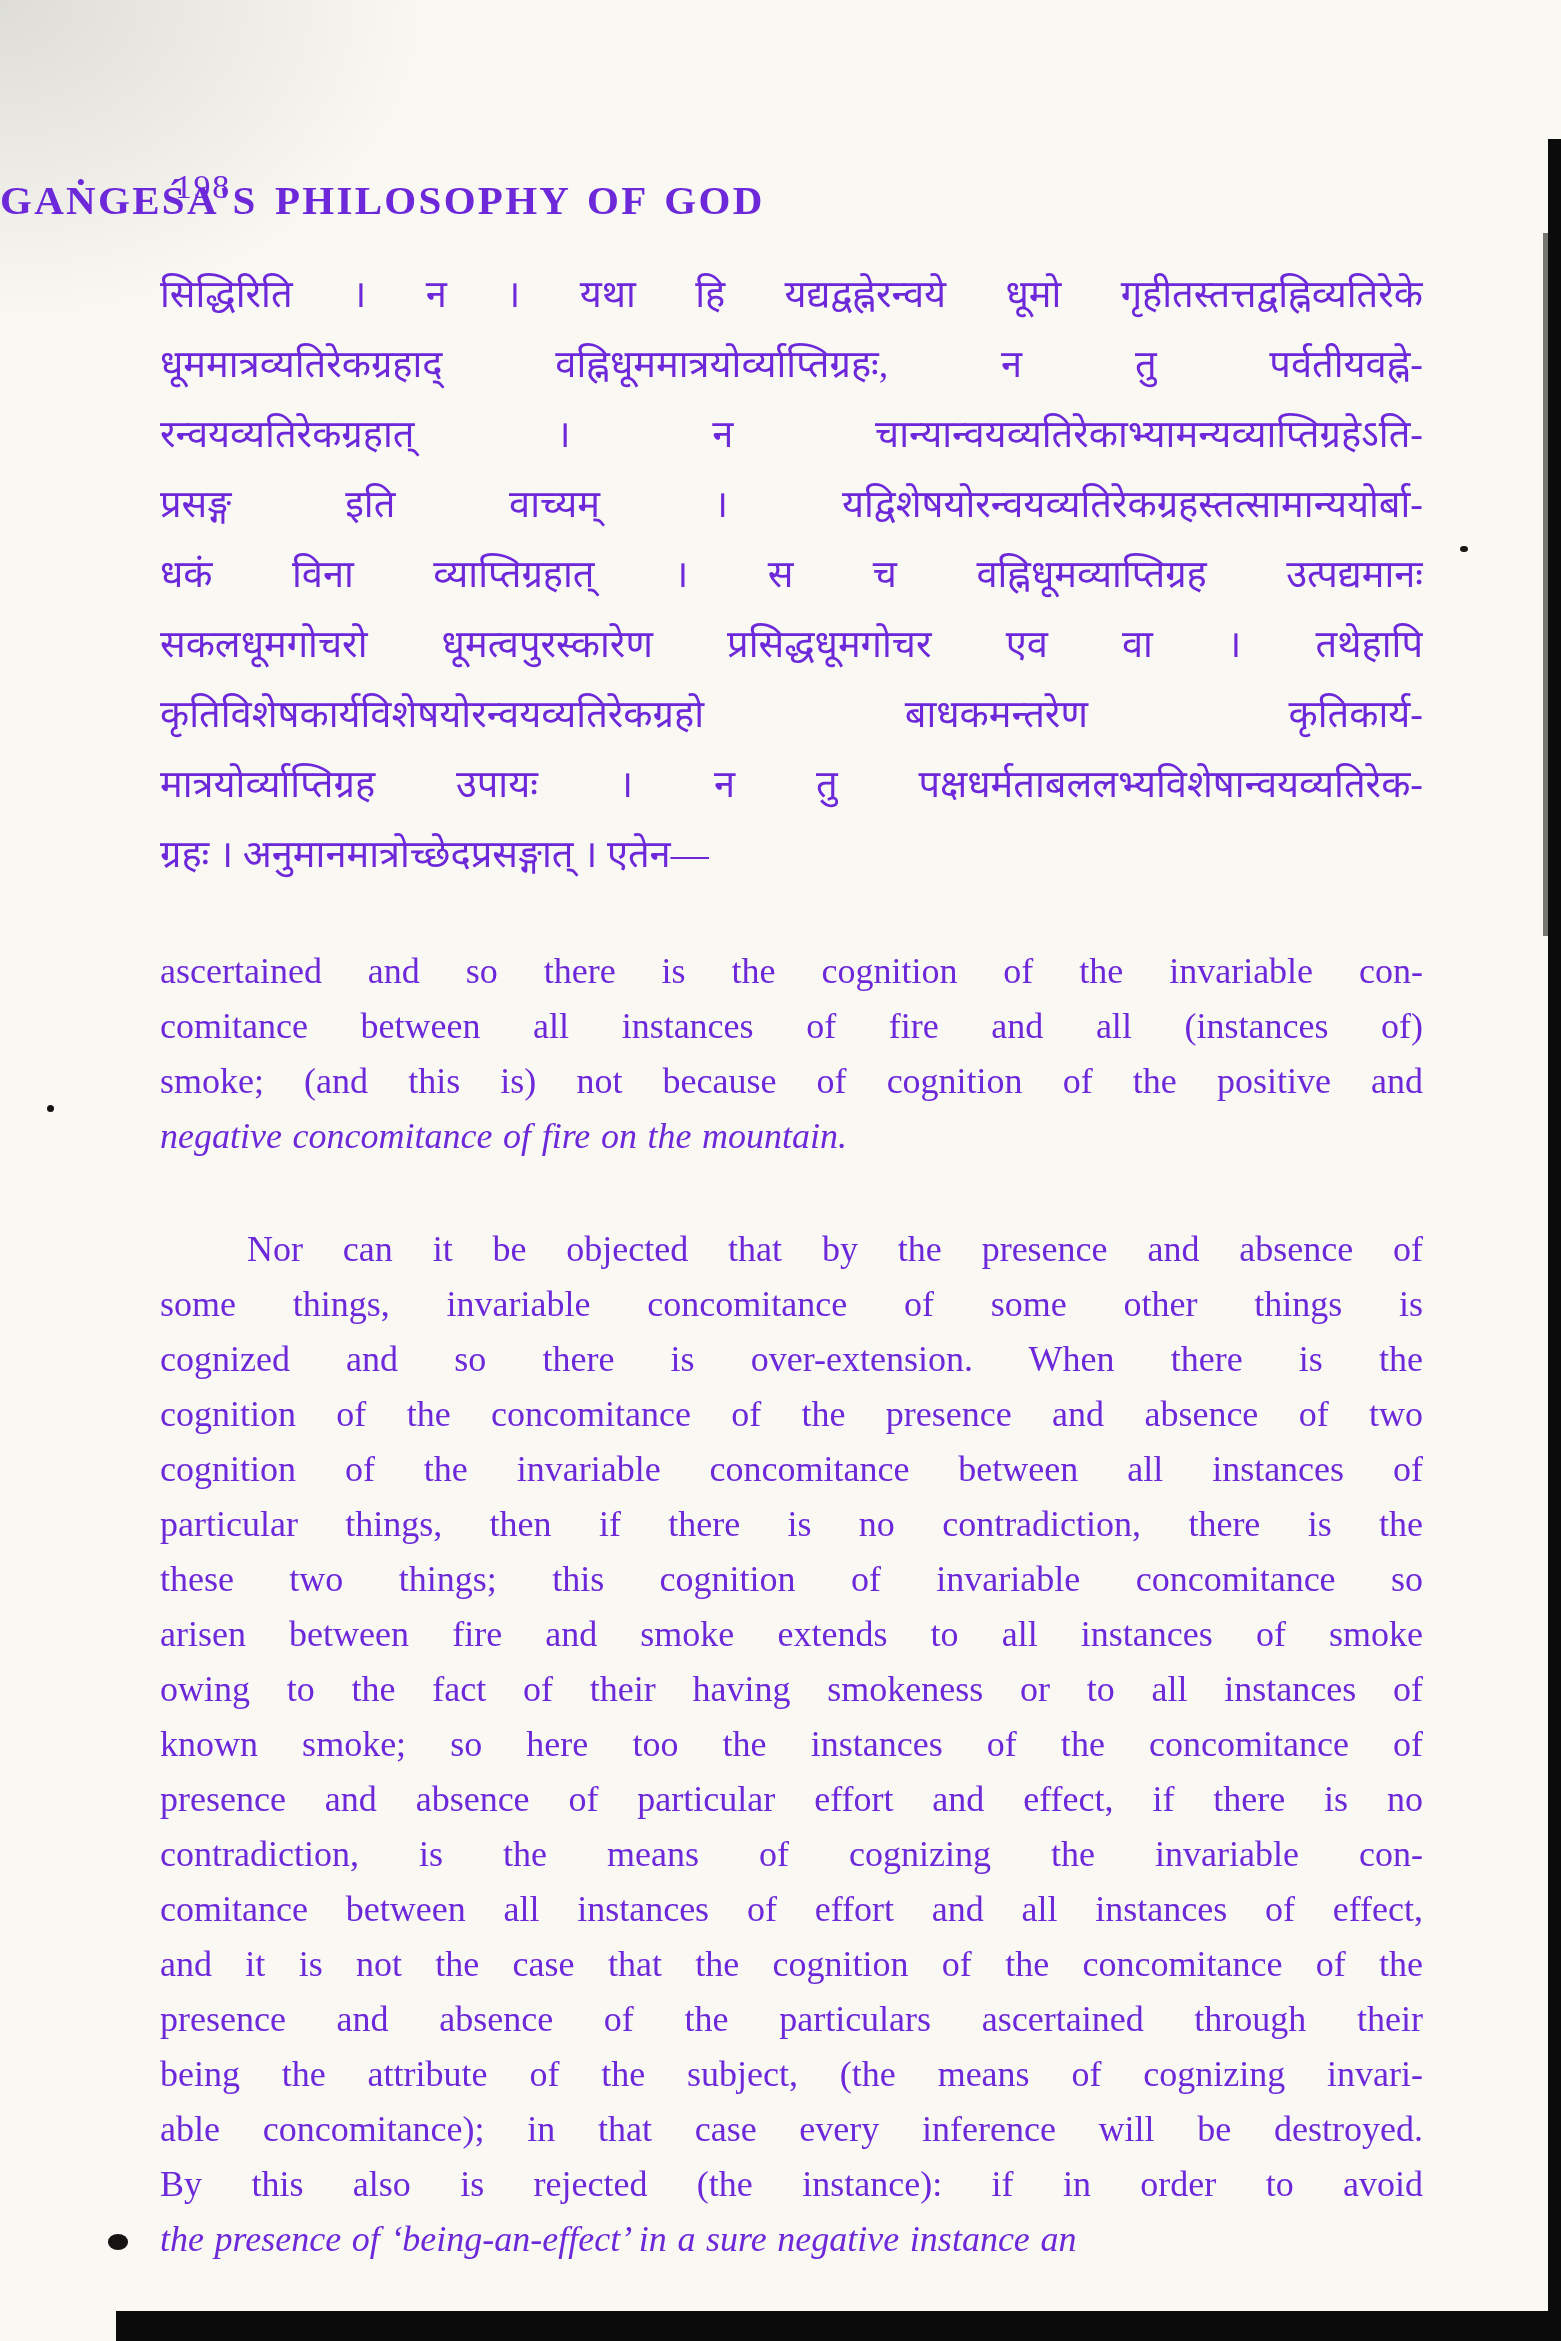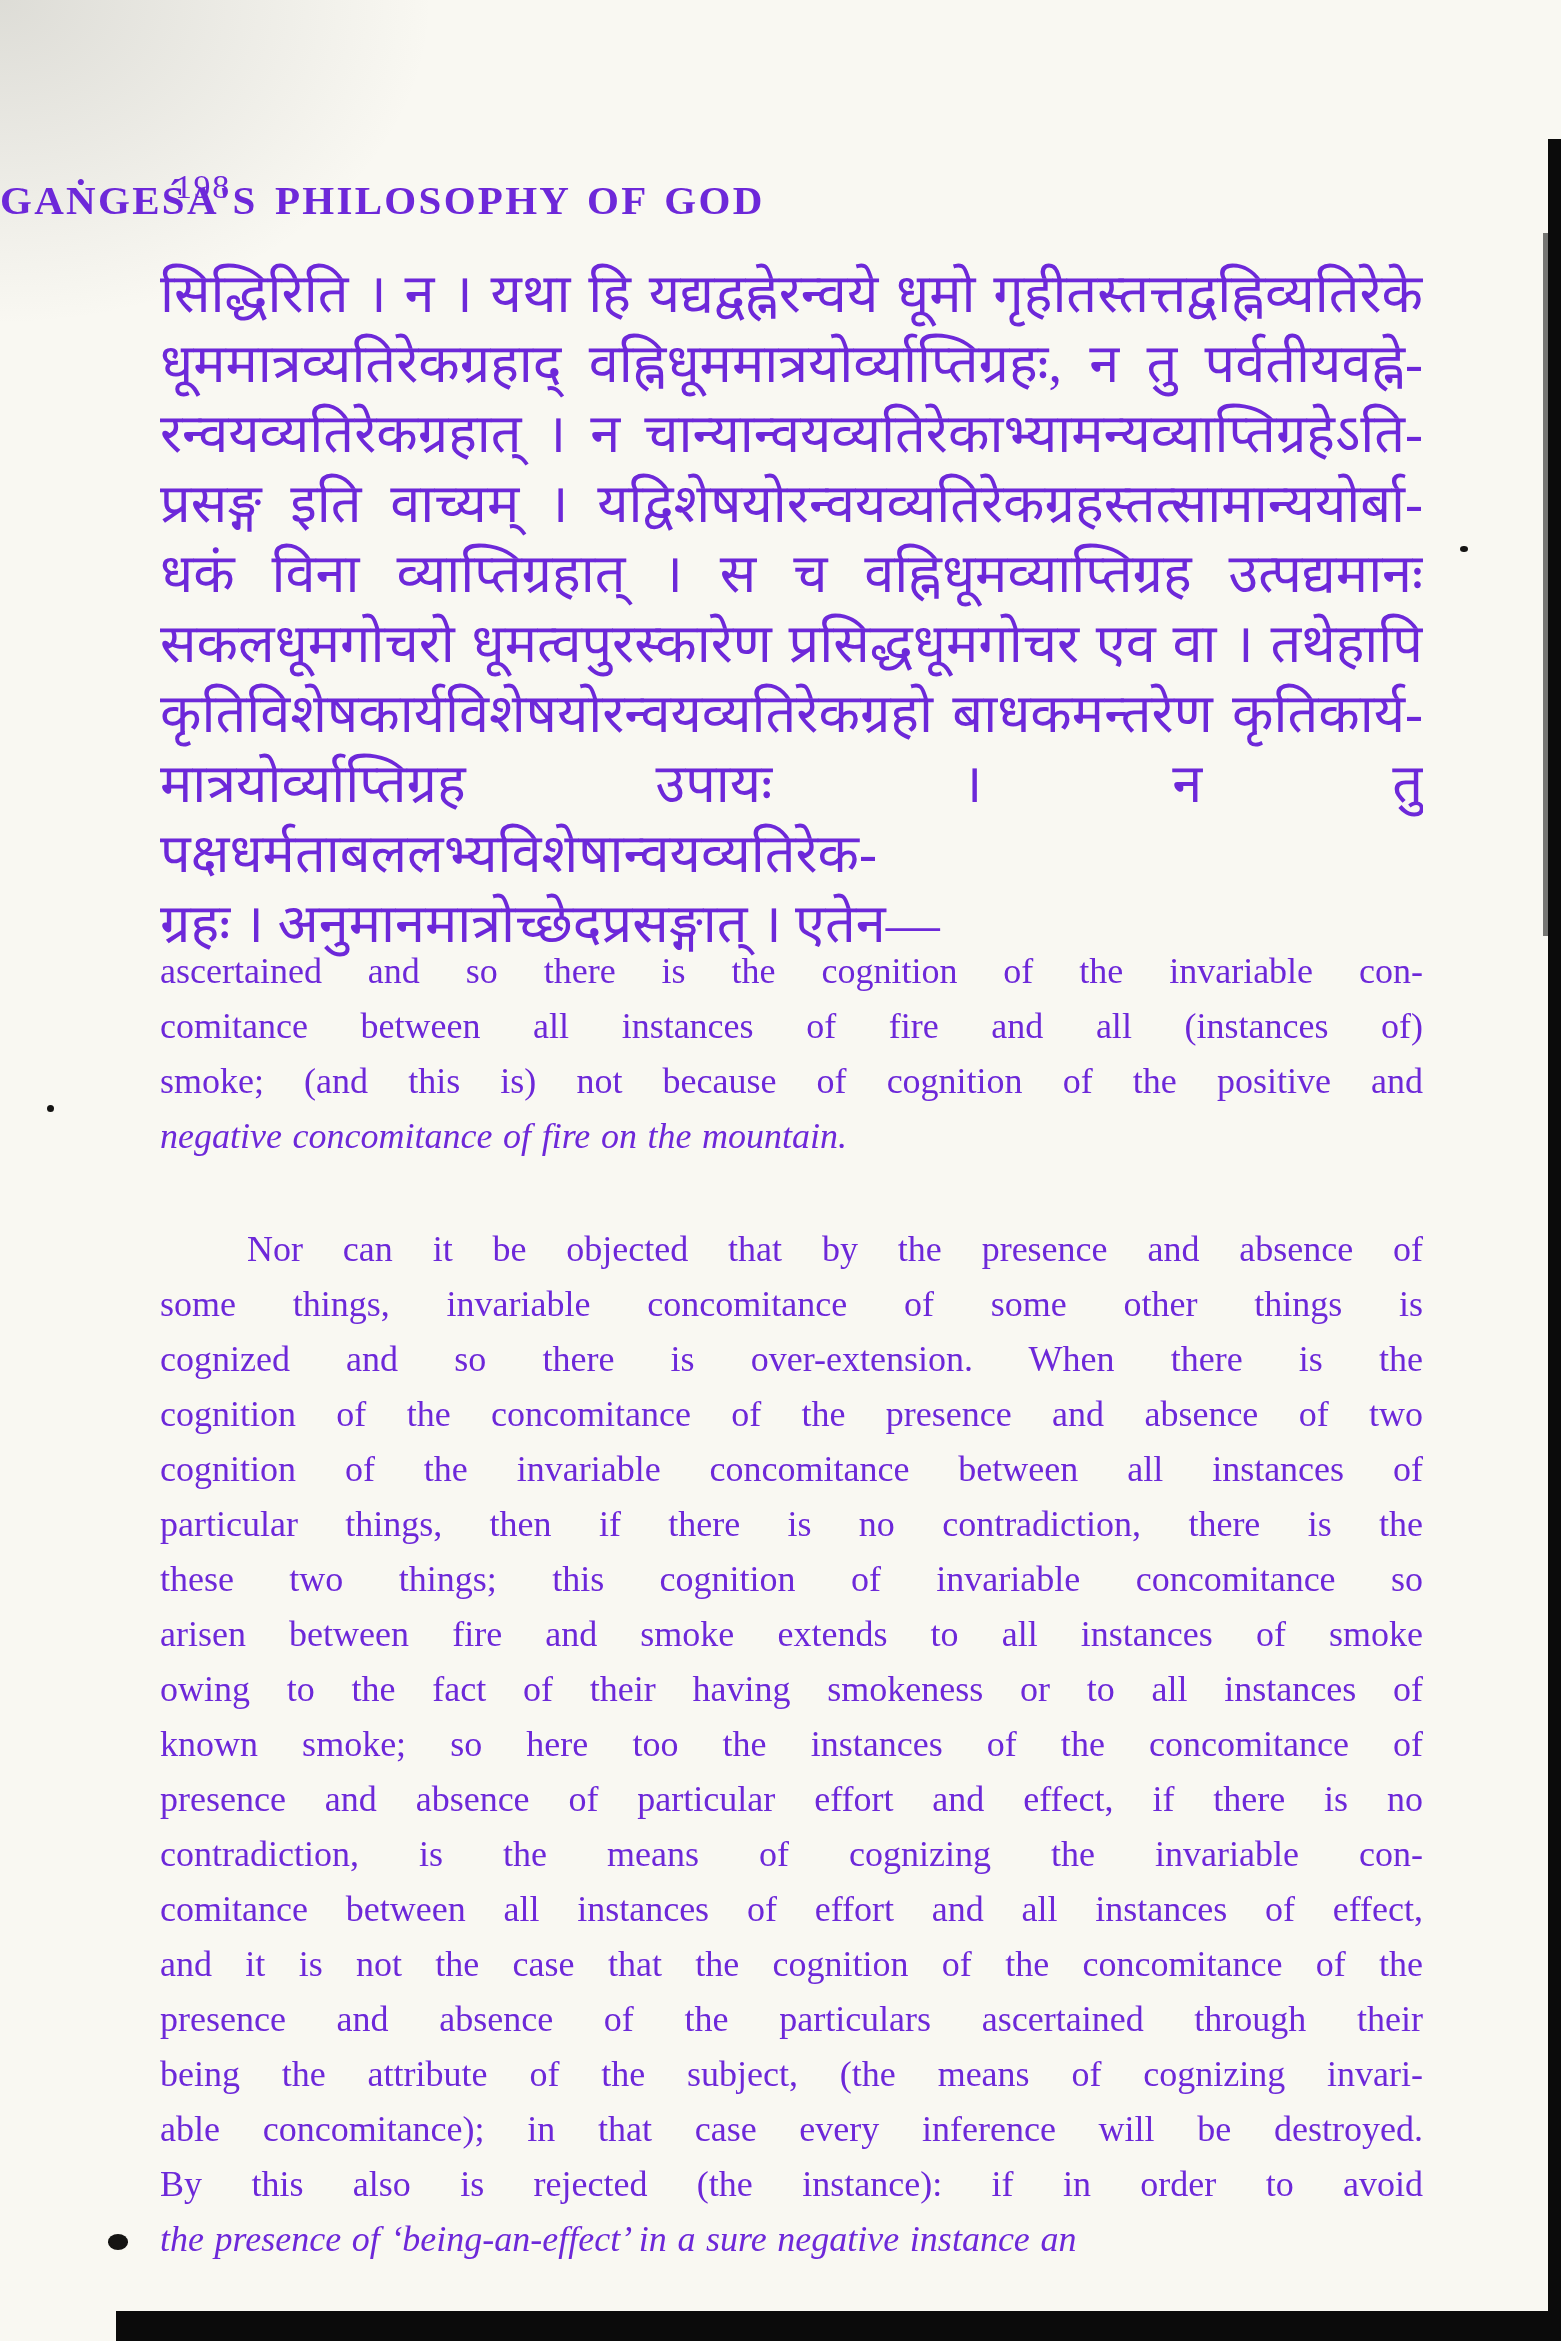--- a/index.html
+++ b/index.html
@@ -47,21 +47,21 @@
     word-spacing: 4.7px;
     font-weight: bold;
   }
   .sanskrit {
     position: absolute;
     top: 259px;
     left: 160px;
     width: 1263px;
   }
   .s-line {
-    font-size: 54px;
+    font-size: 38px;
     line-height: 70px;
     text-align: justify;
     text-align-last: justify;
     white-space: normal;
     overflow: hidden;
   }
   .s-line.last {
     text-align-last: left;
   }
   .english {

